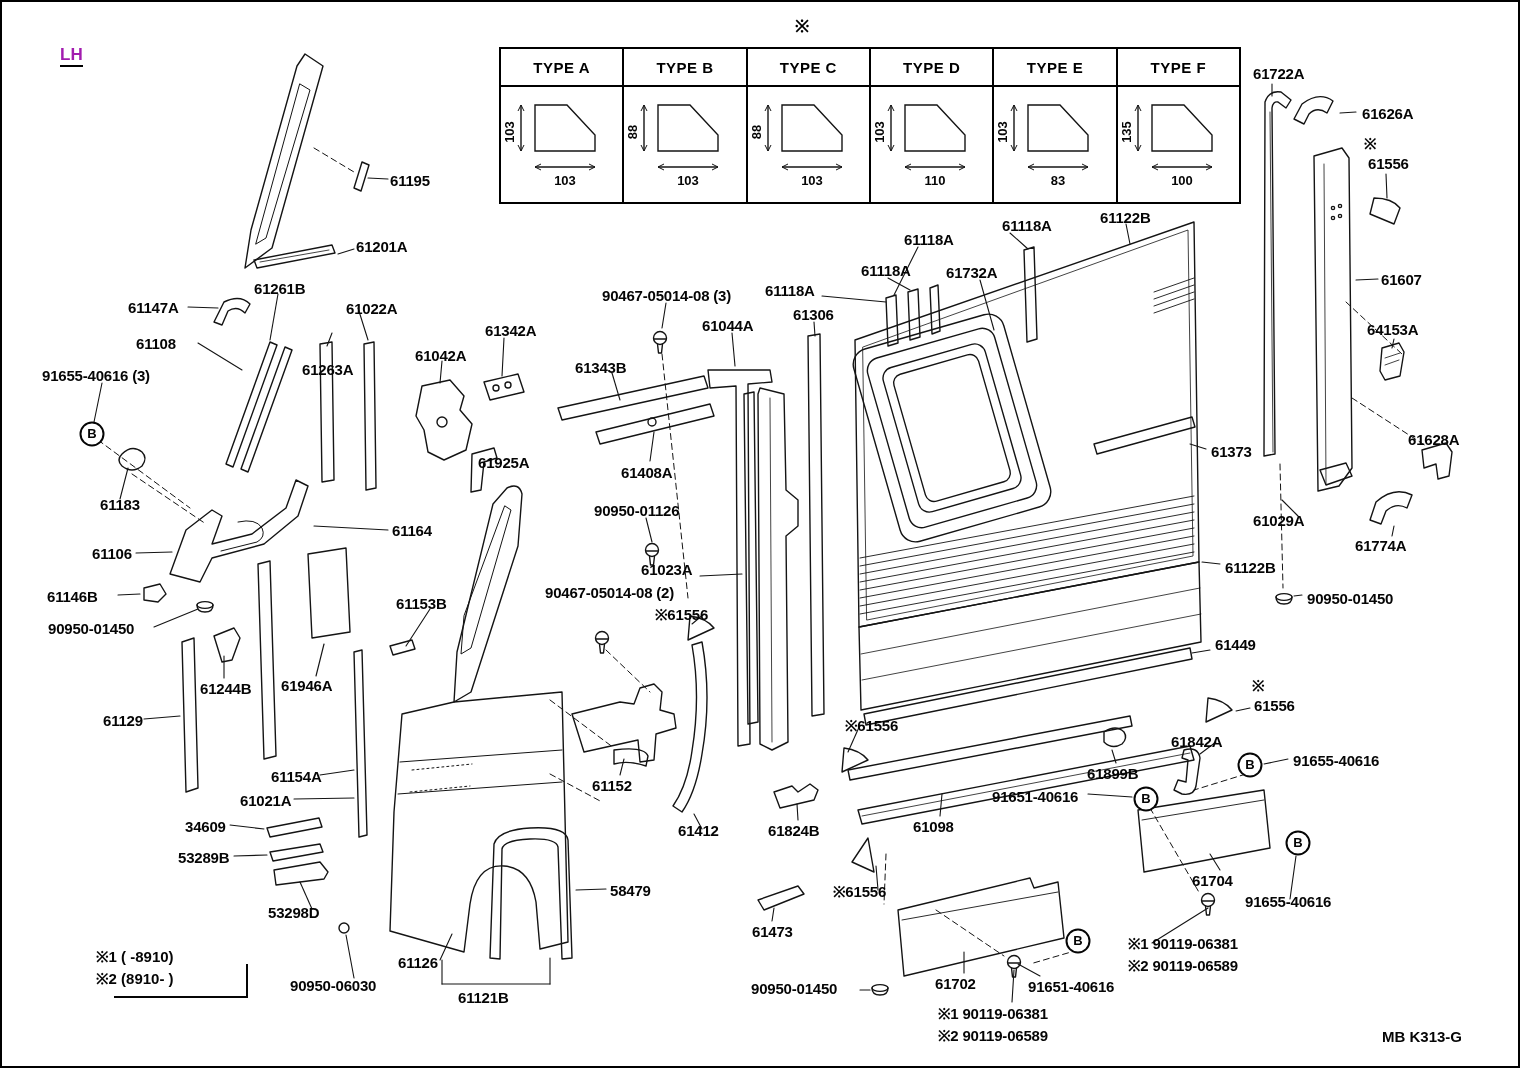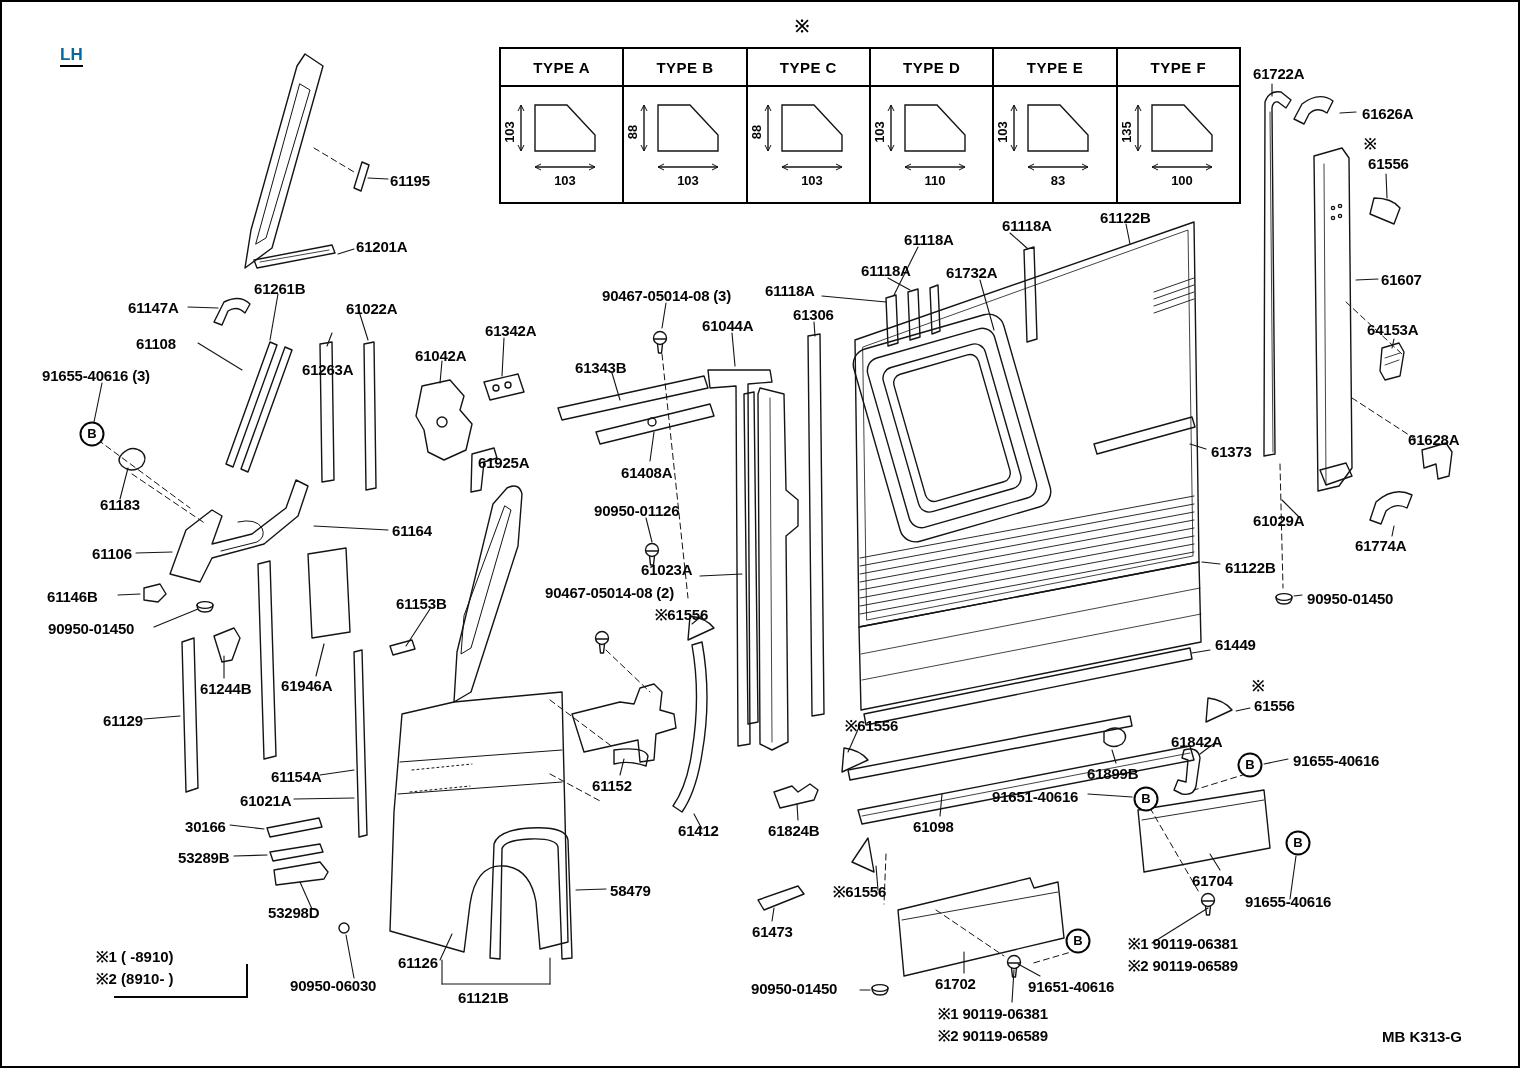--- a/index.html
+++ b/index.html
@@ -4,21 +4,21 @@
 <style>
   html,body{margin:0;padding:0;background:#e8e8e8;}
   #canvas{
     position:relative;width:1520px;height:1068px;margin:0 auto;
     background:#ffffff;border:2px solid #000;box-sizing:border-box;
     font-family:"Liberation Sans",sans-serif;overflow:hidden;
   }
   svg.art{position:absolute;left:0;top:0;}
   .lh{
     position:absolute;left:58px;top:44px;font:700 17px/1 "Liberation Sans",sans-serif;
-    border-bottom:2px solid #000;padding-bottom:2px;color:#0369a1;
+    border-bottom:2px solid #000;padding-bottom:2px;color:#a21caf;
   }
   .table-note{position:absolute;left:793px;top:16px;font:700 17px/1 "Liberation Sans",sans-serif;color:#000;}
   
   .type-table{
     position:absolute;left:497px;top:45px;width:742px;height:157px;
     display:flex;border:2px solid #000;box-sizing:border-box;background:#fff;text-align:center;
   }
   .tcol{flex:1 1 0;display:flex;flex-direction:column;border-right:2px solid #000;}
   .tcol:last-child{border-right:none;}
   .thead{
@@ -506,21 +506,21 @@
       <div class="part-label" style="left: 1209px; top: 441px;">61373</div>
       <div class="part-label" style="left: 1251px; top: 510px;">61029A</div>
       <div class="part-label" style="left: 1353px; top: 535px;">61774A</div>
       <div class="part-label" style="left: 1223px; top: 557px;">61122B</div>
       <div class="part-label" style="left: 1305px; top: 588px;">90950-01450</div>
       <div class="part-label" style="left: 1213px; top: 634px;">61449</div>
       <div class="part-label" style="left: 1250px; top: 675px;">※</div>
       <div class="part-label" style="left: 1252px; top: 695px;">61556</div>
       <div class="part-label" style="left: 269px; top: 766px;">61154A</div>
       <div class="part-label" style="left: 238px; top: 790px;">61021A</div>
-      <div class="part-label" style="left: 183px; top: 816px;">30166</div>
+      <div class="part-label" style="left: 183px; top: 816px;">34609</div>
       <div class="part-label" style="left: 176px; top: 847px;">53289B</div>
       <div class="part-label" style="left: 266px; top: 902px;">53298D</div>
       <div class="part-label" style="left: 590px; top: 775px;">61152</div>
       <div class="part-label" style="left: 676px; top: 820px;">61412</div>
       <div class="part-label" style="left: 843px; top: 715px;">※61556</div>
       <div class="part-label" style="left: 766px; top: 820px;">61824B</div>
       <div class="part-label" style="left: 911px; top: 816px;">61098</div>
       <div class="part-label" style="left: 990px; top: 786px;">91651-40616</div>
       <div class="part-label" style="left: 1085px; top: 763px;">61899B</div>
       <div class="part-label" style="left: 1169px; top: 731px;">61842A</div>

